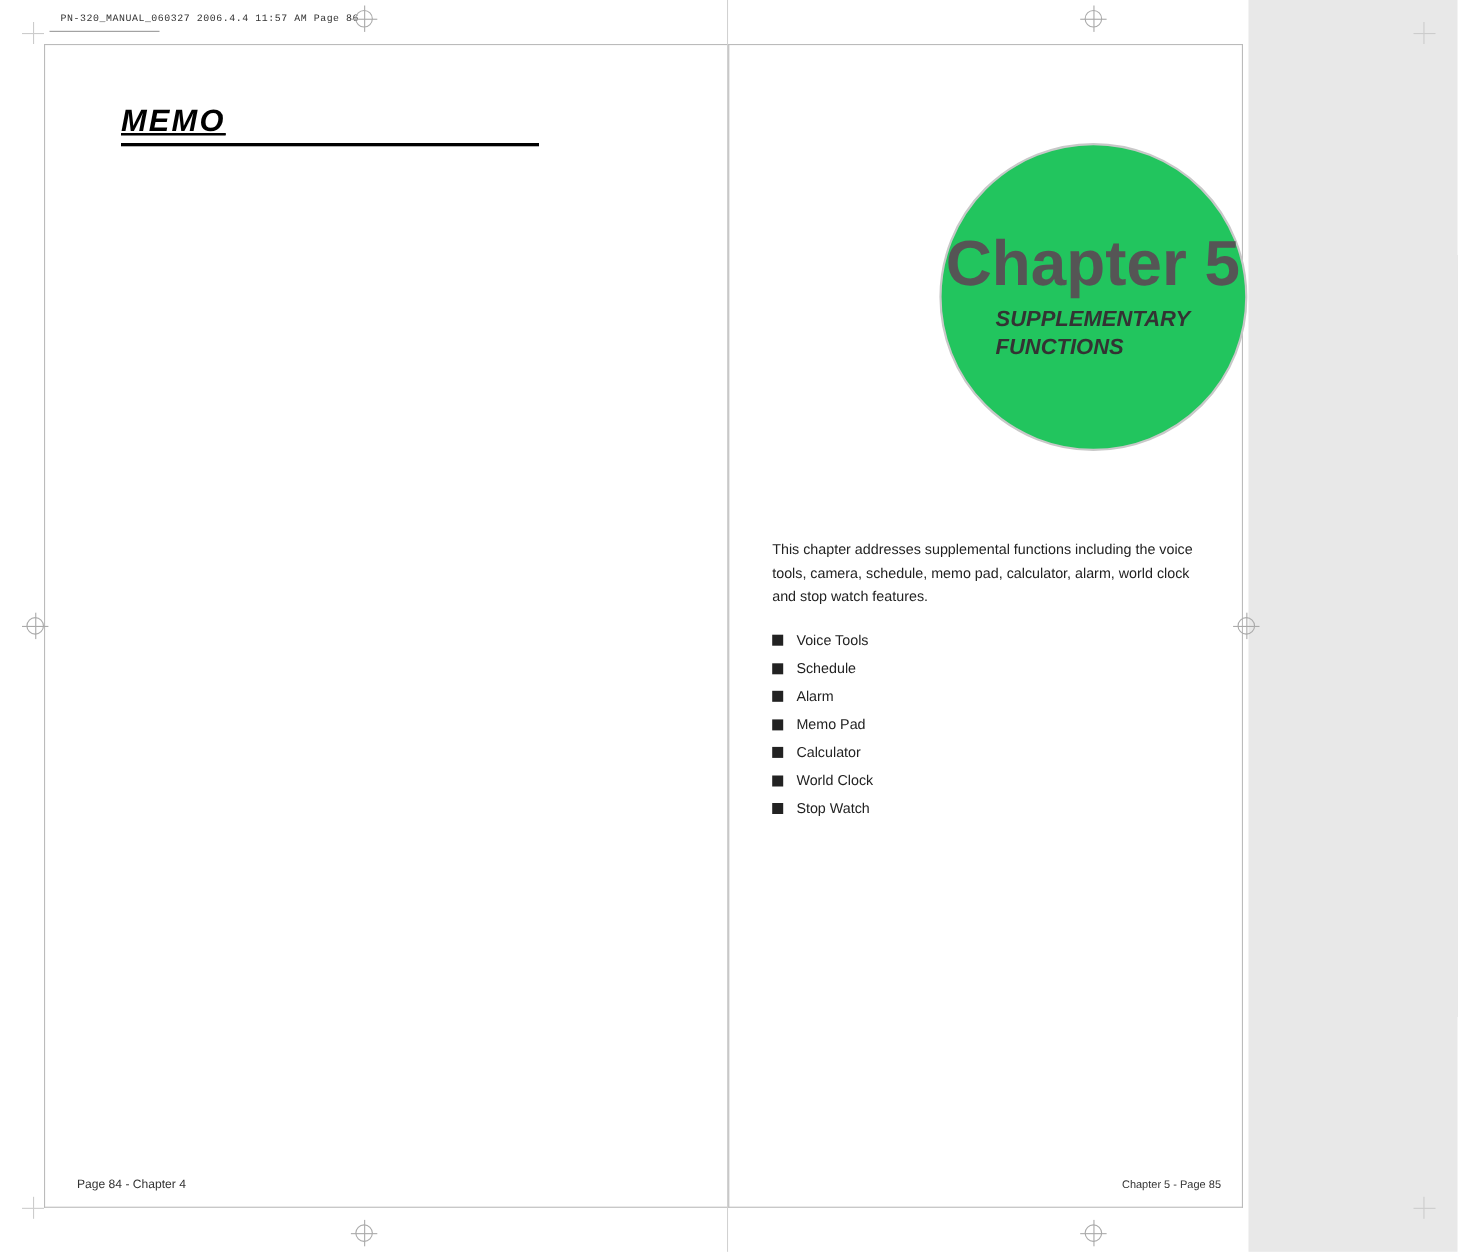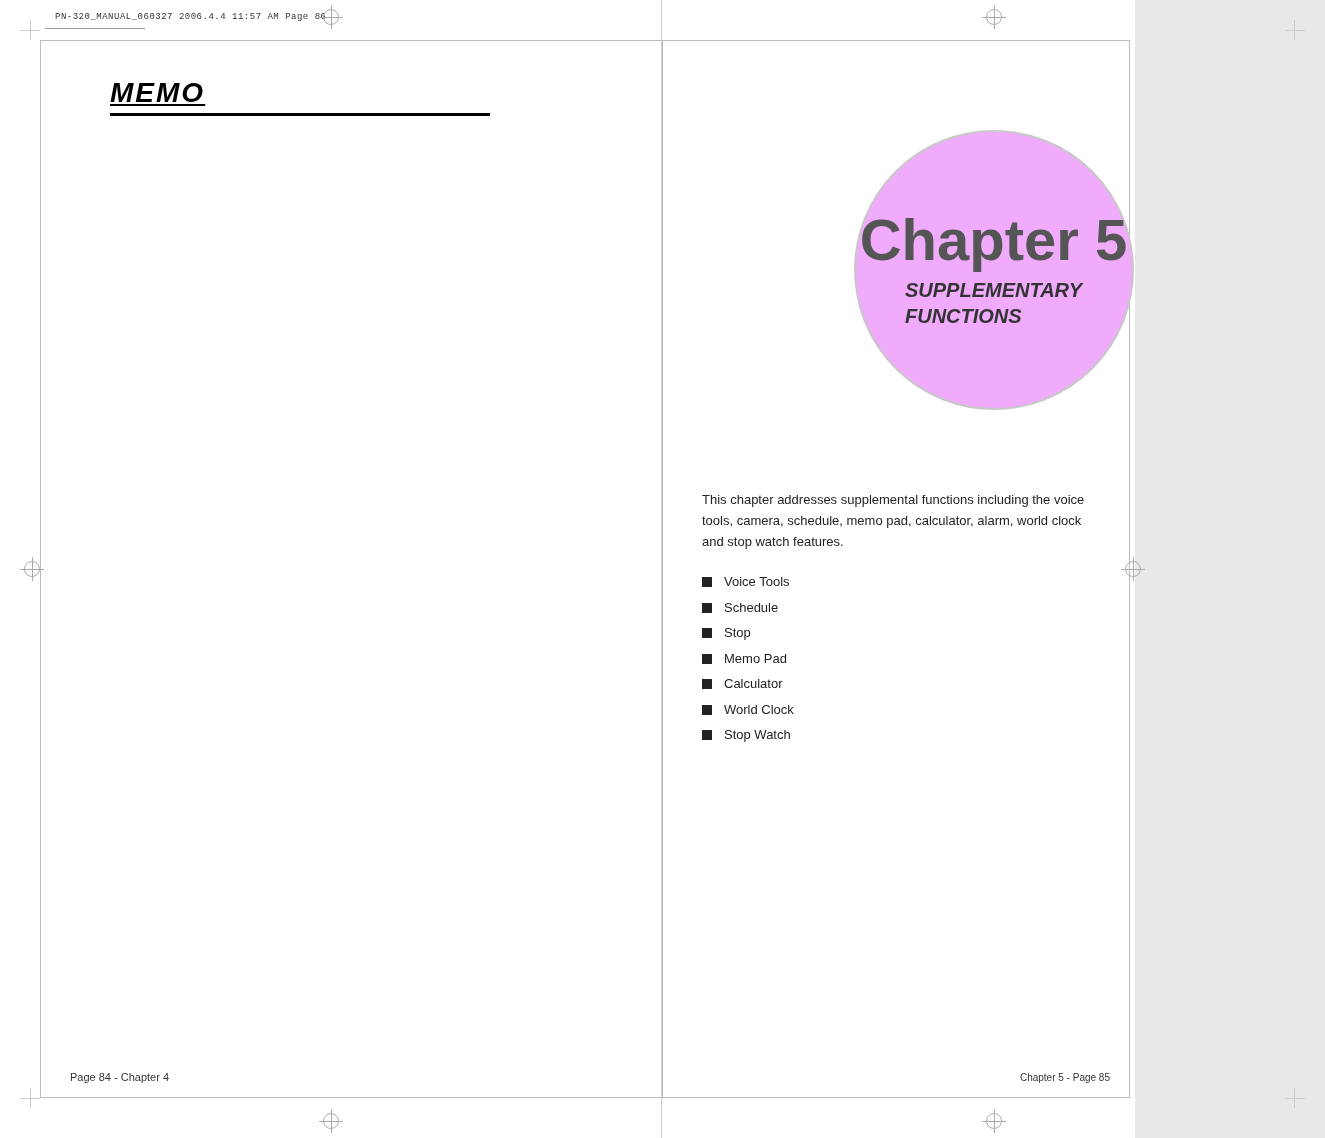--- a/index.html
+++ b/index.html
@@ -226,21 +226,21 @@
       bottom: 40px;
       left: 40px;
       right: 0;
       height: 1px;
       background: #bbb;
     }
 
     
     .memo-section {
       position: absolute;
-      top: 77px;
+      top: 94px;
       left: 110px;
       text-decoration: underline;
     }
 
     .memo-title {
       font-size: 28px;
       font-weight: 900;
       font-style: italic;
       text-decoration: underline;
       color: #000;
@@ -288,21 +288,21 @@
       left: 50%;
       transform: translateX(-50%);
       width: 280px;
       height: 280px;
     }
 
     .chapter-circle {
       width: 280px;
       height: 280px;
       border-radius: 50%;
-      background: #f0abfc;
+      background: #22c55e;
       border: 2px solid #c8c8c8;
       display: flex;
       flex-direction: column;
       align-items: center;
       justify-content: center;
       position: relative;
     }
 
     .chapter-number {
       font-size: 58px;
@@ -494,21 +494,21 @@
       <li>
             <span class="bullet-square"></span>
             <span>Voice Tools</span>
           </li>
           <li>
             <span class="bullet-square"></span>
             <span>Schedule</span>
           </li>
           <li>
             <span class="bullet-square"></span>
-            <span>Stop</span>
+            <span>Alarm</span>
           </li>
           <li>
             <span class="bullet-square"></span>
             <span>Memo Pad</span>
           </li>
           <li>
             <span class="bullet-square"></span>
             <span>Calculator</span>
           </li>
           <li>

